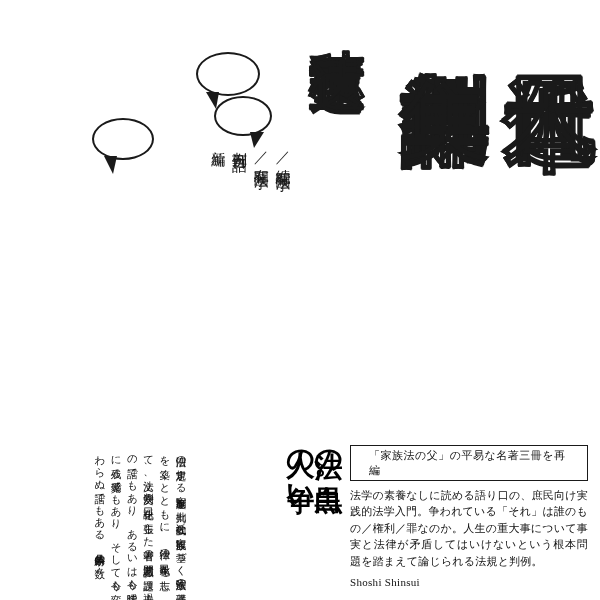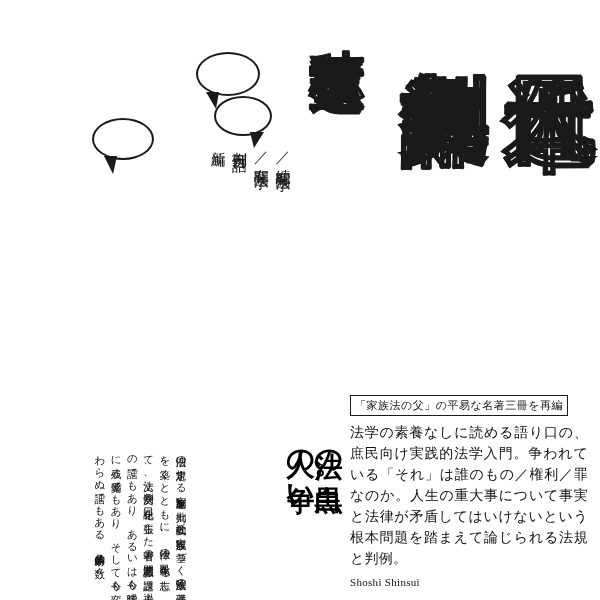--- a/index.html
+++ b/index.html
@@ -198,30 +198,30 @@
   
   #right-band {
     position: absolute;
     right: 12px;
     bottom: 12px;
     width: 238px;
   }
   #boxed-headline {
     display: inline-block;
     border: 1px solid #1a1a1a;
-    padding: 2px 4px;
+    padding: 2px 18px;
     font-family: "DejaVu Sans", sans-serif;
     font-size: 11px;
     letter-spacing: 0.5px;
     color: #111111;
     margin-bottom: 6px;
   }
   #right-para {
     font-family: Liberation Serif, serif;
-    font-size: 14px;
+    font-size: 11px;
     line-height: 1.5;
     letter-spacing: 0.2px;
     color: #111111;
     text-align: justify;
   }
   #romaji {
     margin-top: 7px;
     font-family: Liberation Serif, serif;
     font-size: 11px;
     color: #111111;

